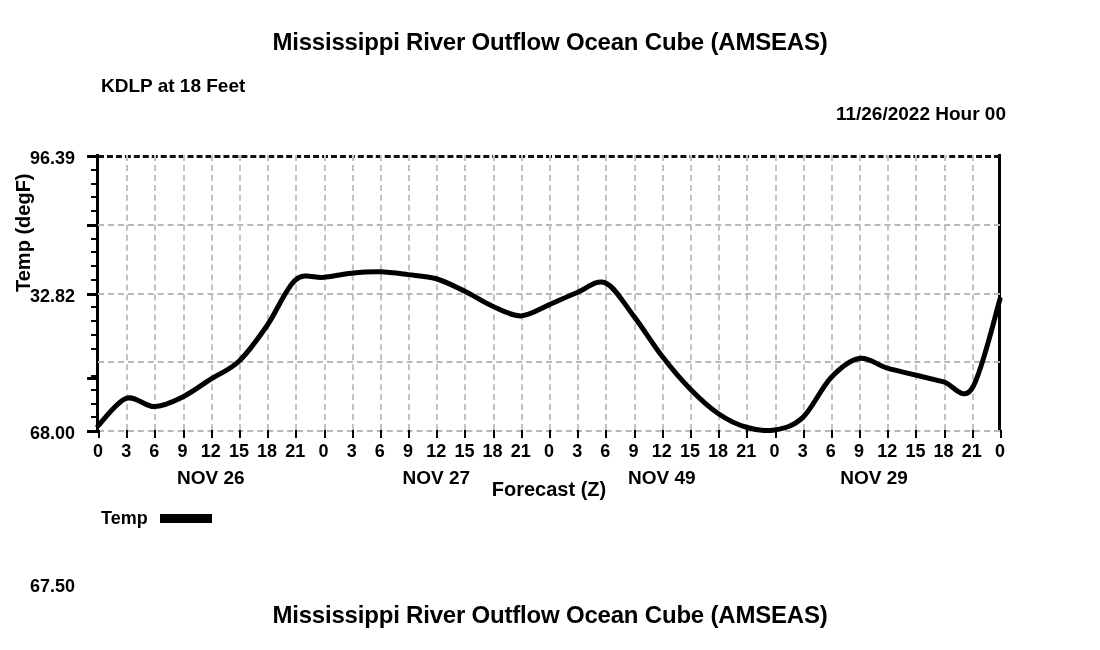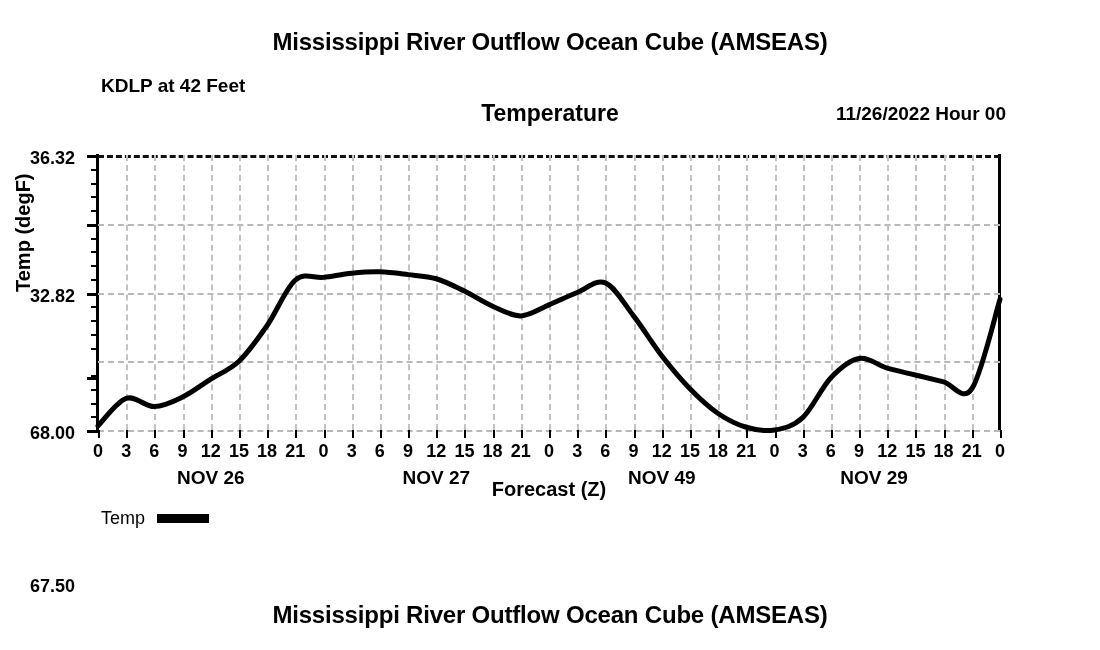--- a/index.html
+++ b/index.html
@@ -193,40 +193,39 @@
   .legend {
     position: absolute;
     left: 101px;
     top: 508px;
     display: flex;
     align-items: center;
     gap: 12px;
   }
   .legend-label {
     font-size: 18px;
-    font-weight: normal;
+    font-weight: bold;
   }
   .legend-swatch {
     width: 52px;
     height: 9px;
     background: #000;
   }
 
   svg.series { position: absolute; left: 0; top: 0; overflow: visible; }
 </style>
 </head>
 <body>
 
 <div id="page">
 
   <div class="title-top">Mississippi River Outflow Ocean Cube (AMSEAS)</div>
 
-  <div class="station-line1">KDLP at 42 Feet</div>
-
-  <div class="var-title">Temperature</div>
+  <div class="station-line1">KDLP at 18 Feet</div>
+
   <div class="run-time">11/26/2022 Hour 00</div>
 
   <div class="axis-ylabel">Temp (degF)</div>
 
   <div id="plot">
     <div class="axis-line-left"></div>
     <div class="axis-line-right"></div>
     <div id="grid-h">
         <div class="hgrid" style="top: 275px;"></div>
         <div class="hgrid" style="top: 206.25px;"></div>
@@ -272,21 +271,21 @@
         <div class="ytick-major" style="top: 222px;">
           <div class="ylabel-txt" style="top: 206.25px;">67.50</div>
         </div>
         <div class="ytick-major" style="top: 137.5px;">
           <div class="ylabel-txt" style="top: 137.5px;">68.00</div>
         </div>
         <div class="ytick-major" style="top: 68.75px;">
           <div class="ylabel-txt" style="top: 68.75px;">32.82</div>
         </div>
         <div class="ytick-major" style="top: 0px;">
-          <div class="ylabel-txt" style="top: 0px;">36.32</div>
+          <div class="ylabel-txt" style="top: 0px;">96.39</div>
         </div>
         <div class="ytick-minor" style="top: 261.25px;"></div>
         <div class="ytick-minor" style="top: 247.5px;"></div>
         <div class="ytick-minor" style="top: 233.75px;"></div>
         <div class="ytick-minor" style="top: 220px;"></div>
         <div class="ytick-minor" style="top: 192.5px;"></div>
         <div class="ytick-minor" style="top: 178.75px;"></div>
         <div class="ytick-minor" style="top: 165px;"></div>
         <div class="ytick-minor" style="top: 151.25px;"></div>
         <div class="ytick-minor" style="top: 123.75px;"></div>

